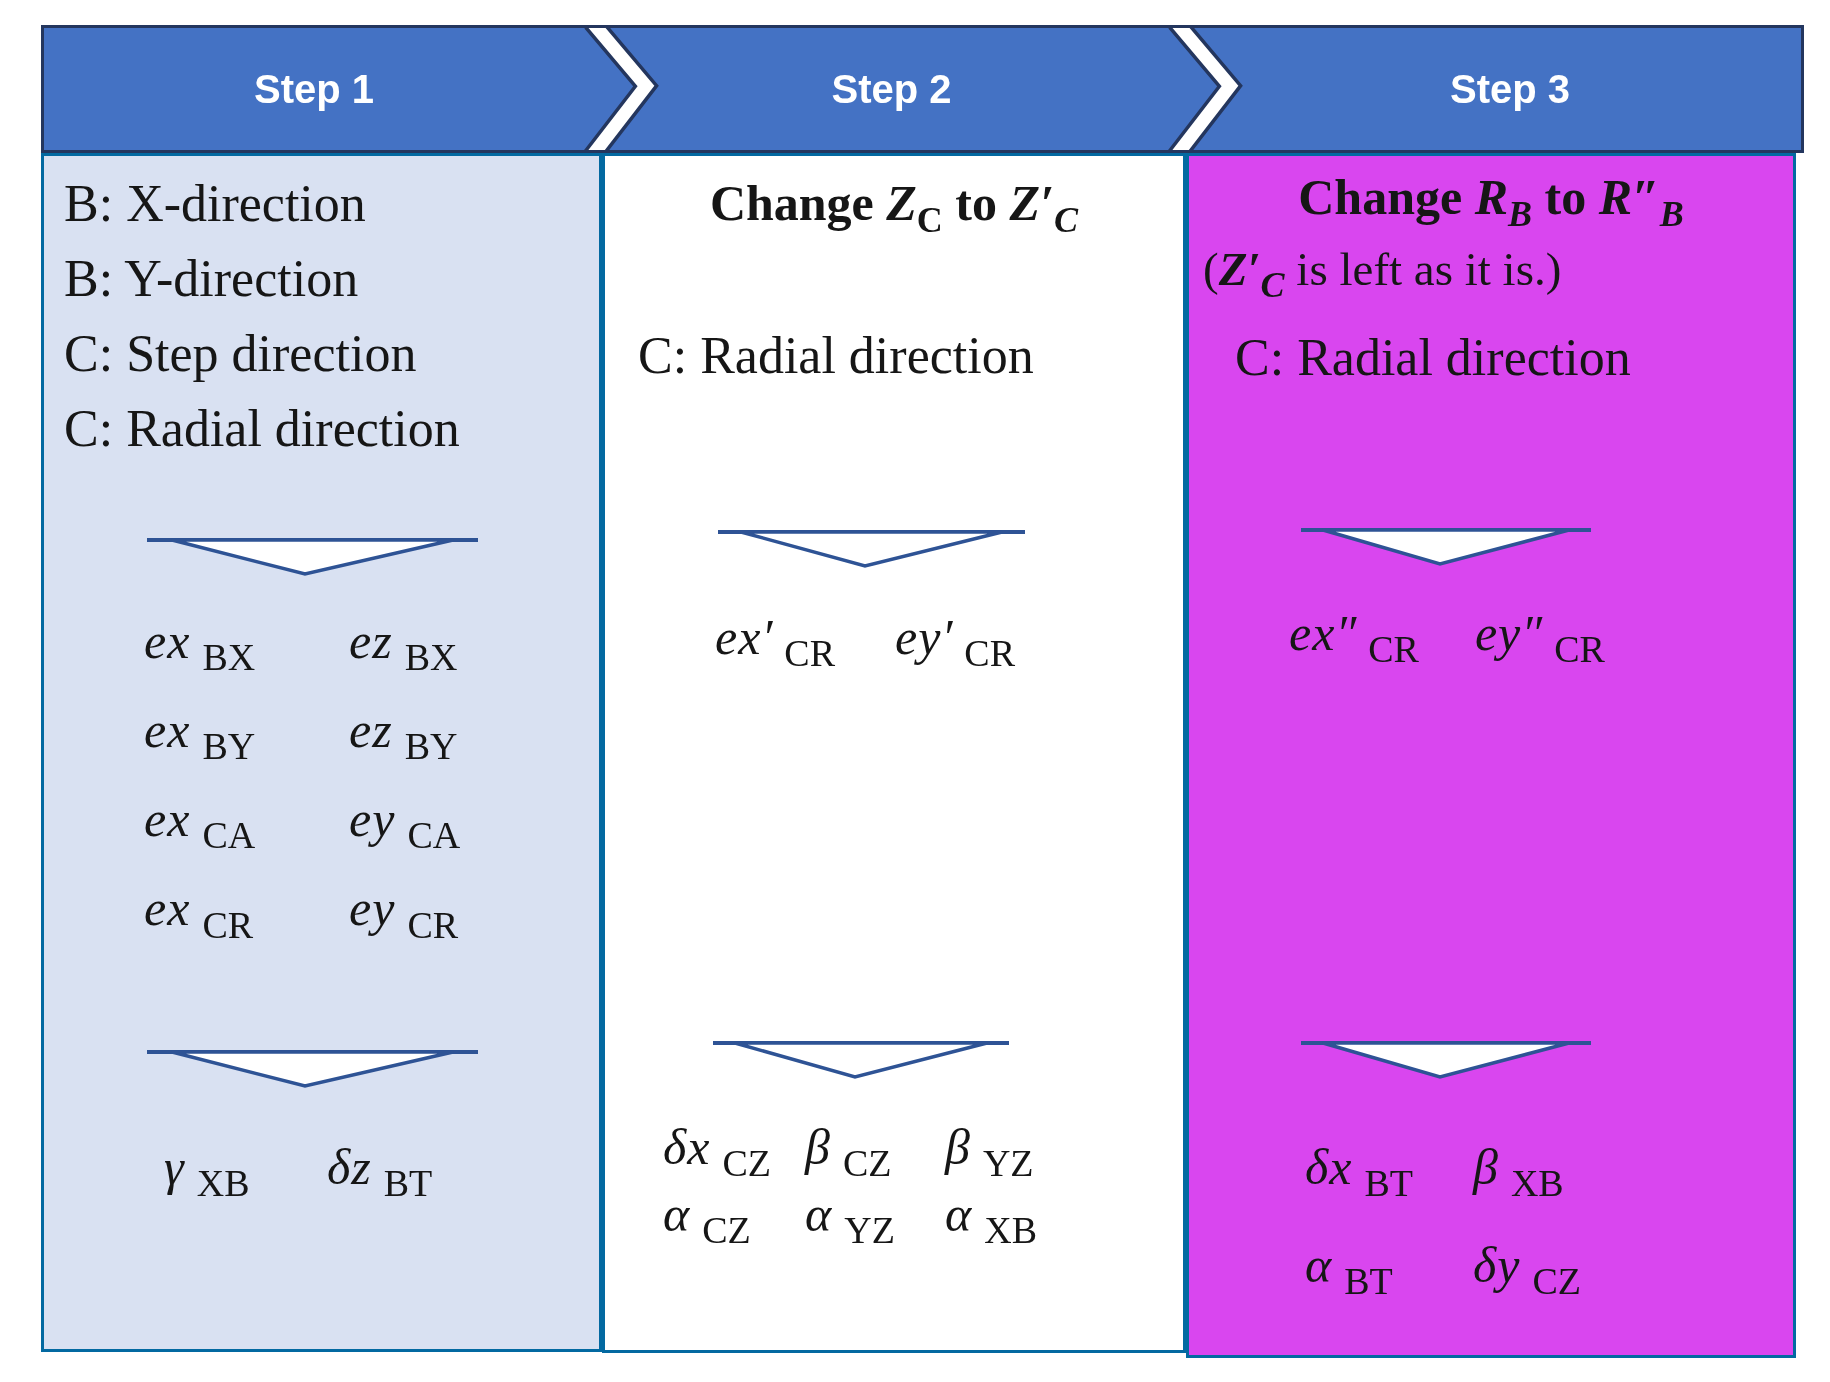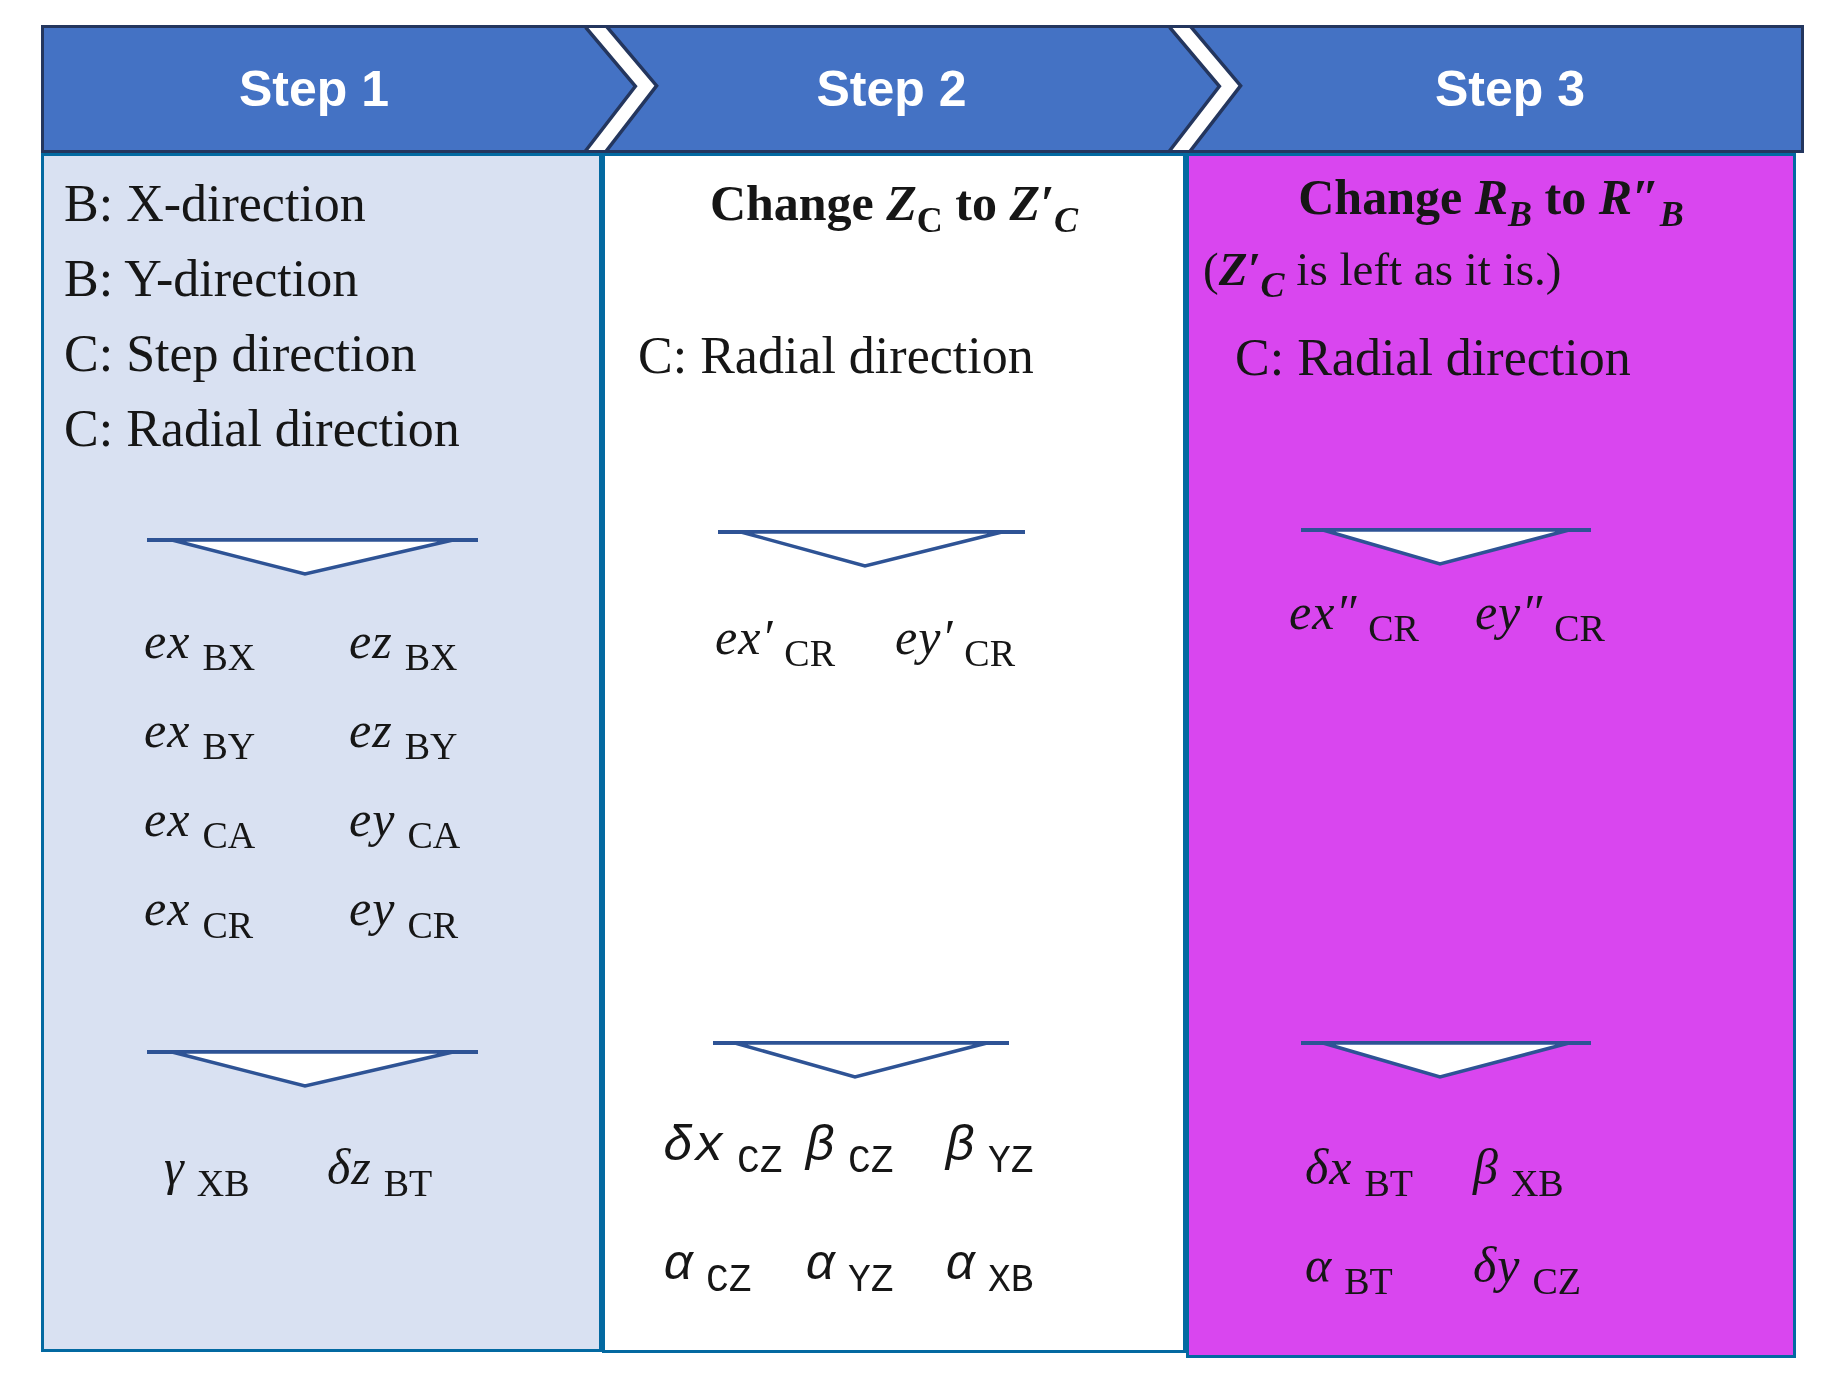--- a/index.html
+++ b/index.html
@@ -5,21 +5,21 @@
   html,body{margin:0;padding:0;background:#ffffff;}
   .fig{position:relative;width:1830px;height:1382px;background:#ffffff;
        font-family:"Liberation Serif",serif;color:#161616;overflow:hidden;}
 
   
   .band{position:absolute;left:41px;top:25px;width:1763px;height:128px;
         background:#4472C4;border:3px solid #24365E;box-sizing:border-box;}
   .band-inner{position:absolute;inset:0;}
   .chevrons{position:absolute;left:0;top:0;width:100%;height:100%;}
   .band-label{position:absolute;top:0;height:100%;display:flex;align-items:center;justify-content:center;
-              color:#ffffff;font-family:"Liberation Sans",sans-serif;font-weight:700;font-size:50px;}
+              color:#ffffff;font-family:"Liberation Sans",sans-serif;font-weight:700;font-size:40px;}
   .seg1{left:5px;width:530px;}
   .seg2{left:575px;width:545px;}
   .seg3{left:1186px;width:560px;}
 
   
   .panel{position:absolute;box-sizing:border-box;border:3px solid #0369a1;}
   .p1{left:41px;top:153px;width:561px;height:1199px;background:#D9E1F2;}
   .p2{left:602px;top:153px;width:584px;height:1200px;background:#ffffff;}
   .p3{left:1186px;top:153px;width:610px;height:1205px;background:#d946ef;}
 
@@ -36,22 +36,22 @@
   .tsub.rom{font-style:normal;}
   .tsub.ital{font-style:italic;}
   .bold{font-weight:700;margin-top:16px;}
   .bi{font-weight:700;font-style:italic;}
 
   
   .sym{display:grid;font-size:50px;justify-content:start;align-content:start;}
   .g-c1m{left:100px;top:456px;grid-template-columns:205px auto;row-gap:22px;}
   .g-c1b{left:120px;top:982px;grid-template-columns:163px auto;}
   .g-c2m{left:110px;top:452px;display:flex;gap:60px;}
-  .g-c2b{left:58px;top:962px;grid-template-columns:142px 140px auto;row-gap:54px;font-family:Liberation Mono, monospace;}
-  .g-c3m{left:100px;top:427px;display:flex;gap:56px;}
+  .g-c2b{left:58px;top:962px;grid-template-columns:142px 140px auto;}
+  .g-c3m{left:100px;top:448px;display:flex;gap:56px;}
   .g-c3b{left:116px;top:982px;grid-template-columns:168px auto;row-gap:31px;}
 
   .term{white-space:nowrap;}
   .term .tb{font-style:italic;letter-spacing:1px;}
   .term .tp{font-style:italic;}
   .term .ts{font-size:38px;font-style:normal;vertical-align:-0.32em;margin-left:12px;}
 
   .tri{position:absolute;overflow:visible;}
 </style>
 </head>

